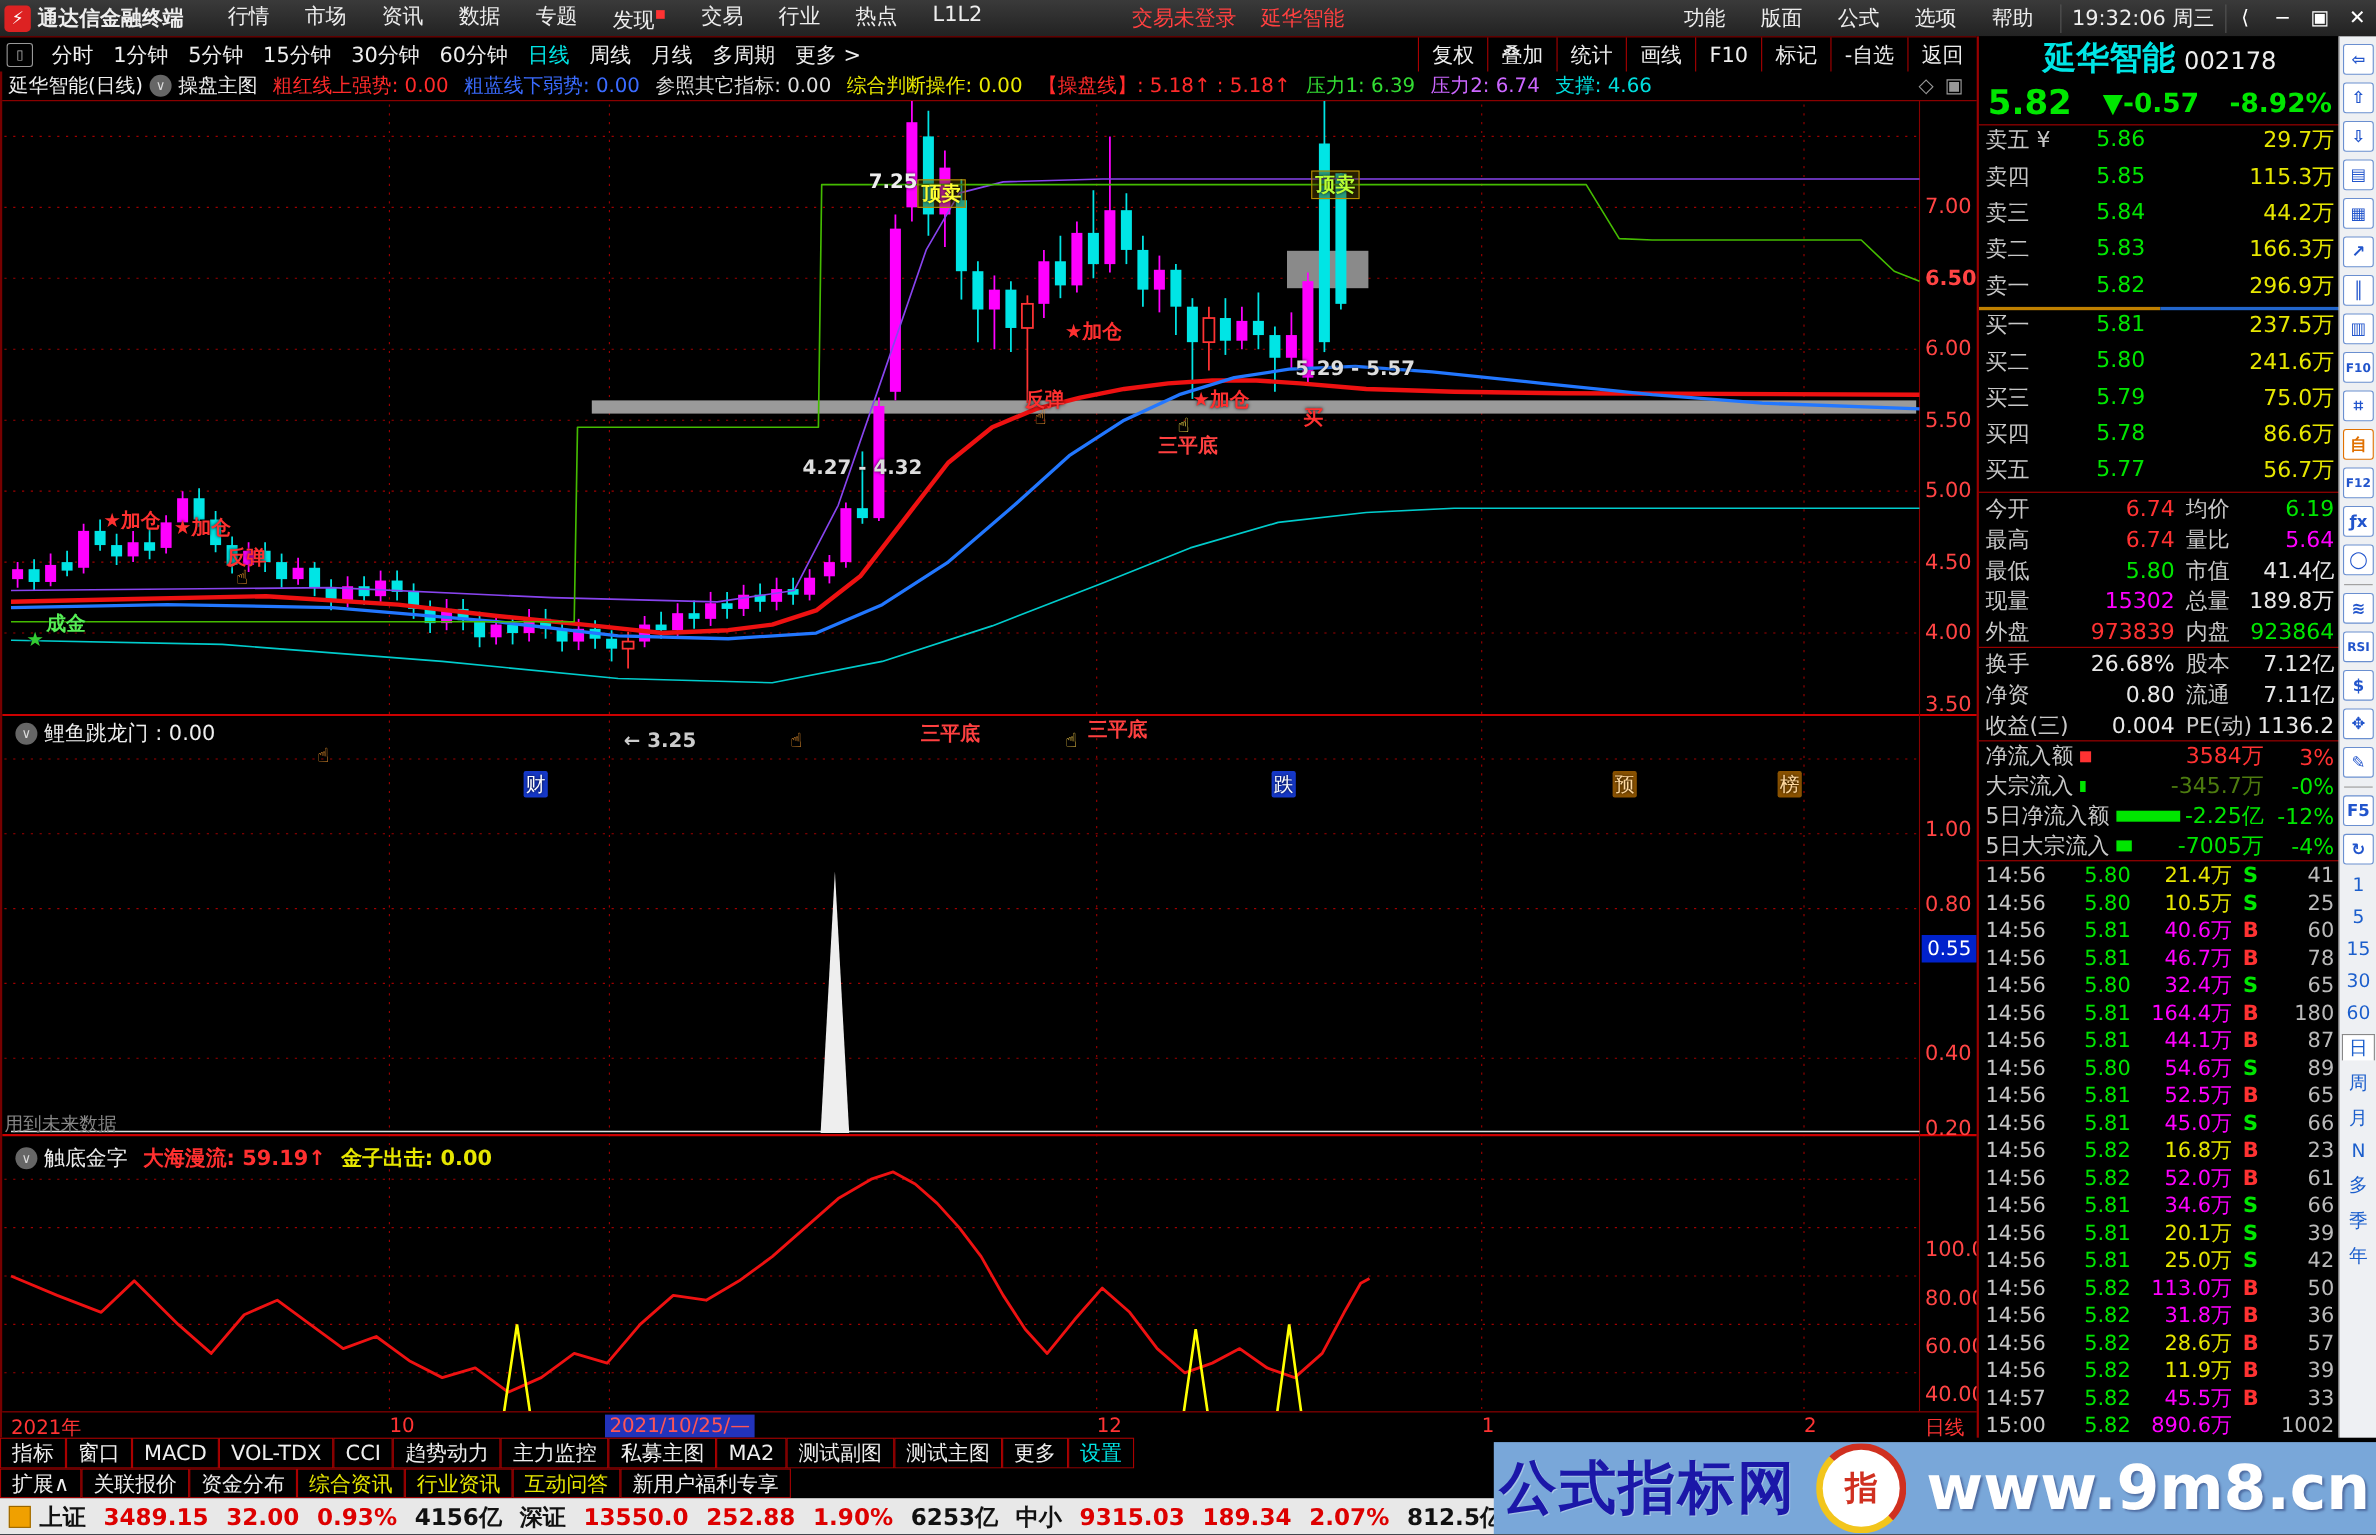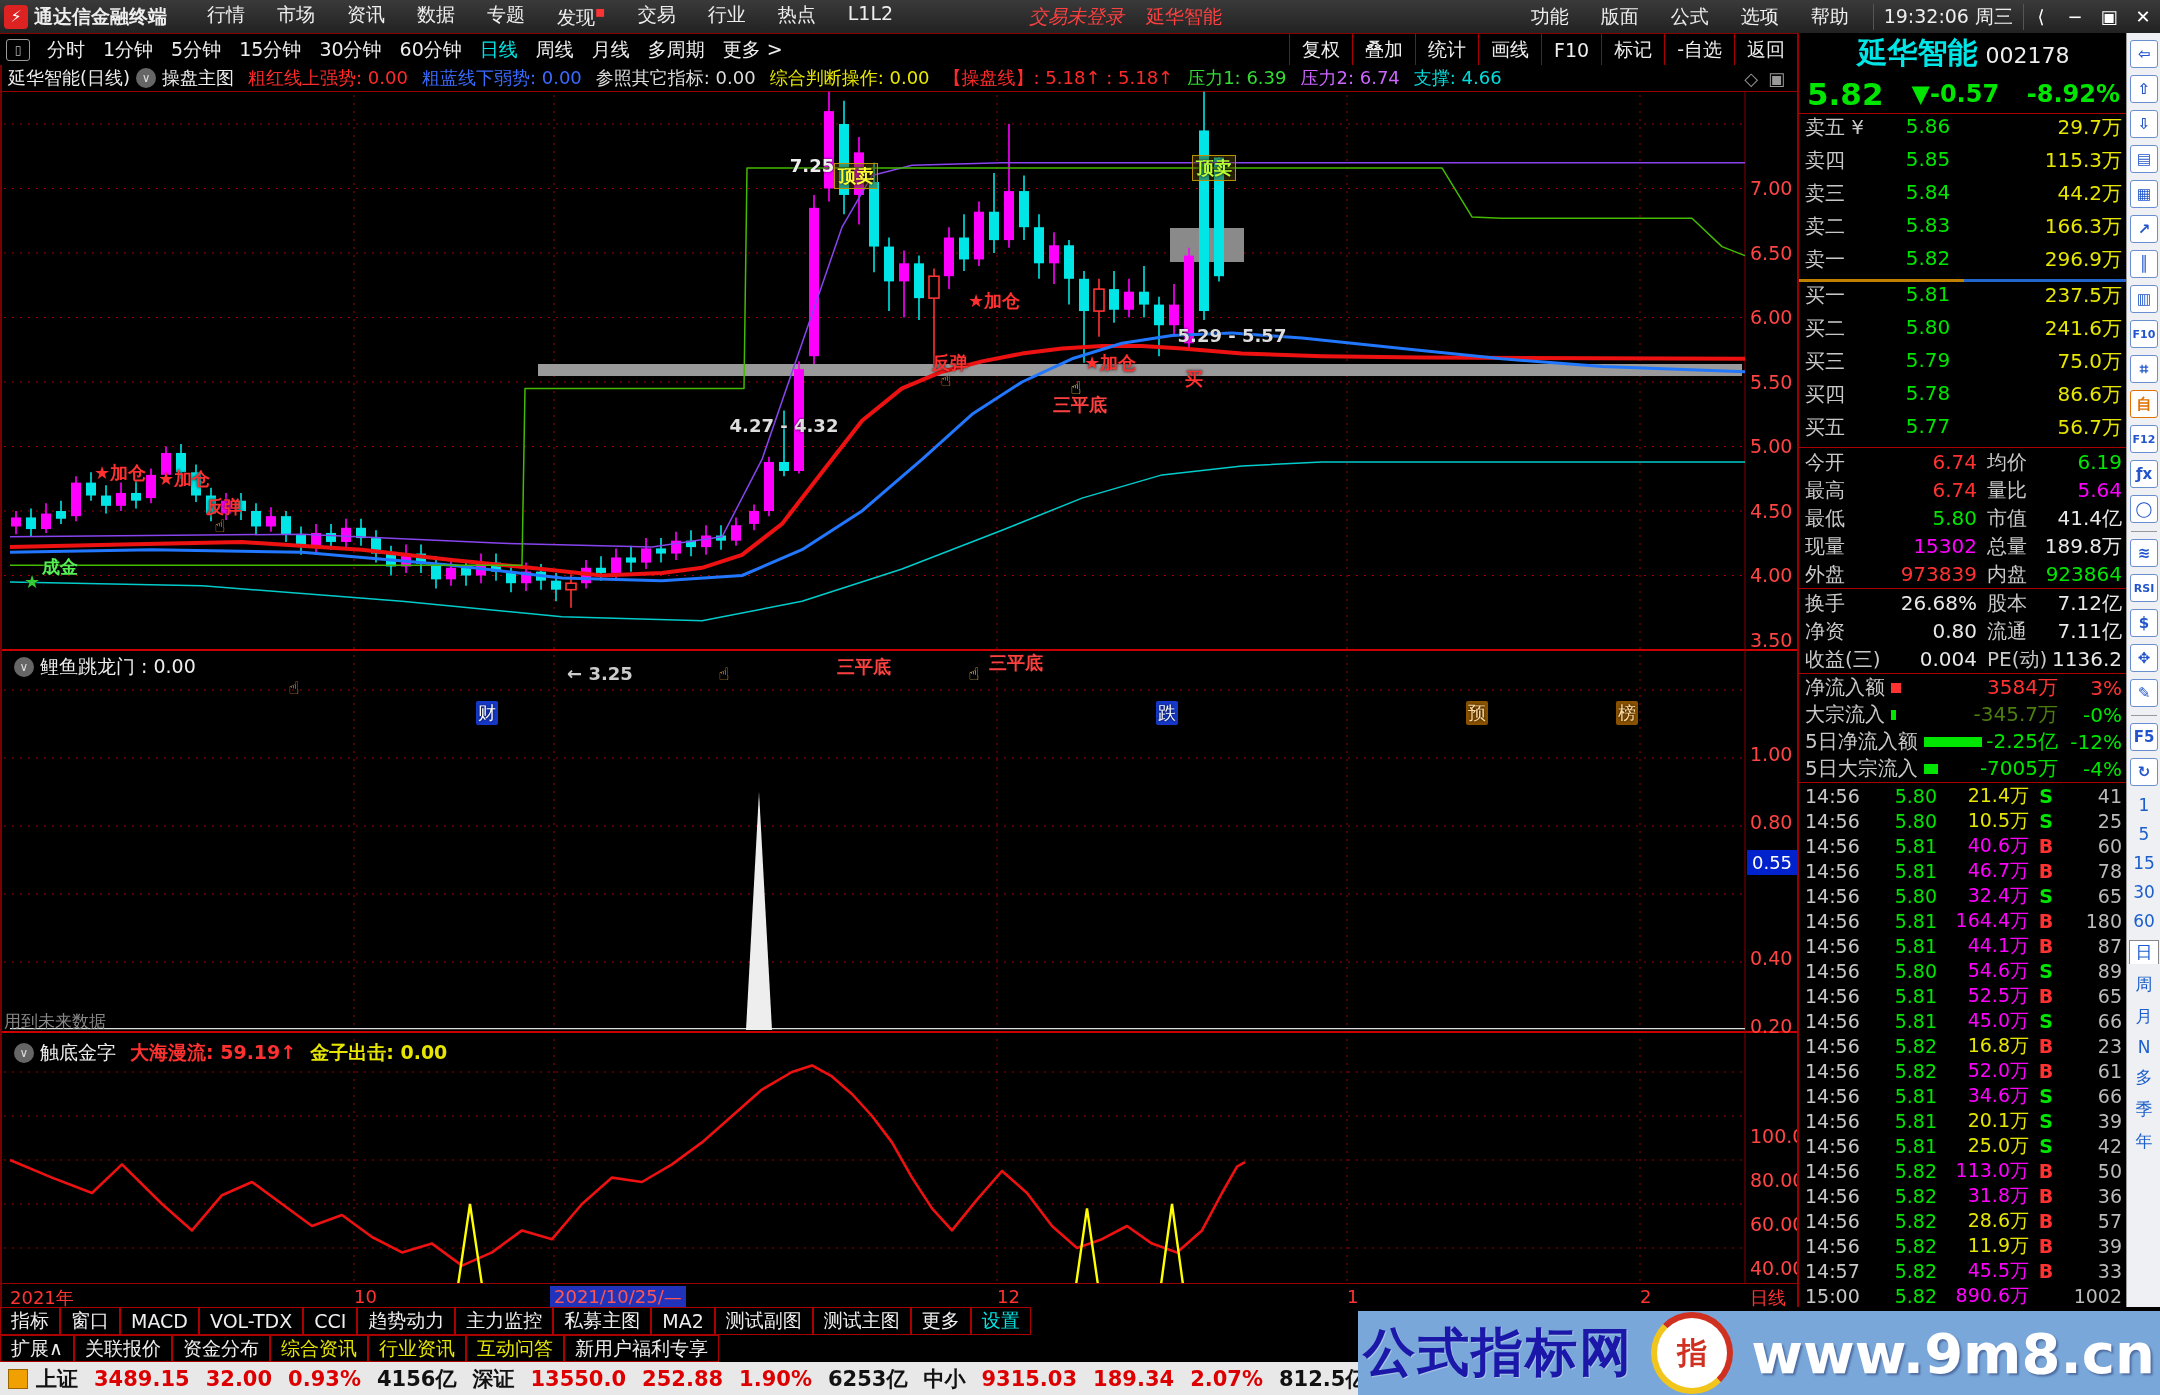--- a/index.html
+++ b/index.html
@@ -6,21 +6,21 @@
   #app{position:relative;width:2160px;height:1395px;background:#000;overflow:hidden;
        font-family:"DejaVu Sans","Liberation Sans",sans-serif;color:#ddd;}
   .abs{position:absolute;}
   
   #menubar{position:absolute;left:0;top:0;width:2160px;height:33px;
     background:linear-gradient(#3a3a3a,#222);display:flex;align-items:center;font-size:19px;color:#eee;}
   #menubar .logo{width:24px;height:24px;background:#d22;border-radius:4px;margin:0 6px 0 4px;
     display:flex;align-items:center;justify-content:center;color:#fff;font-size:16px;}
   .mitem{margin:0 16px;cursor:default;white-space:nowrap;}
   .mtitle{font-weight:bold;margin-right:24px;white-space:nowrap;}
-  .alert{color:#ff4040;margin:0 22px 0 120px;white-space:nowrap;font-style:italic;}
+  .alert{color:#ff4040;margin:0 22px 0 120px;white-space:nowrap;}
   .mstock{color:#ff4040;margin-right:auto;white-space:nowrap;}
   .clock{border-left:1px solid #555;border-right:1px solid #555;padding:0 10px;margin-left:8px;}
   .winbtn{width:34px;text-align:center;font-size:18px;color:#fff;}
   
   #toolbar{position:absolute;left:0;top:33px;width:1797px;height:32px;background:#000;
     border-top:1px solid #800;border-bottom:1px solid #800;display:flex;align-items:center;font-size:19px;}
   #toolbar .tbicon{width:22px;height:20px;border:1px solid #999;border-radius:3px;margin:0 8px 0 6px;
     color:#bbb;font-size:12px;display:flex;align-items:center;justify-content:center;}
   .period{margin:0 9px;color:#eee;white-space:nowrap;}
   .period.active{color:#00e5e5;}
@@ -399,21 +399,21 @@
         <polyline points="8,1160.0 50,1177.6 90,1193.0 120,1164.4 160,1204.0 190,1230.4 220,1195.2 250,1182.0 280,1204.0 310,1226.0 340,1215.0 370,1237.0 400,1252.4 430,1243.6 460,1265.6 490,1252.4 520,1230.4 550,1239.2 580,1204.0 610,1177.6 640,1182.0 670,1164.4 700,1142.4 730,1116.0 760,1089.6 790,1072.0 810,1065.4 830,1076.4 850,1094.0 870,1116.0 890,1142.4 910,1177.6 930,1208.4 950,1230.4 975,1199.6 1000,1171.0 1025,1193.0 1050,1226.0 1075,1248.0 1100,1239.2 1125,1226.0 1150,1243.6 1175,1252.4 1200,1230.4 1220,1193.0 1235,1166.6 1243,1162.2" fill="none" stroke="#ee1111" stroke-width="2.6" stroke-linejoin="round"></polyline>
         <polyline points="455,1292 468,1204 481,1292" fill="none" stroke="#ffff00" stroke-width="2.4"></polyline>
         <line x1="441" y1="1292" x2="495" y2="1292" stroke="#ffff00" stroke-width="2"></line>
         <polyline points="1073,1292 1085,1208.4 1097,1292" fill="none" stroke="#ffff00" stroke-width="2.4"></polyline>
         <line x1="1059" y1="1292" x2="1111" y2="1292" stroke="#ffff00" stroke-width="2"></line>
         <polyline points="1158,1292 1170,1204 1182,1292" fill="none" stroke="#ffff00" stroke-width="2.4"></polyline>
         <line x1="1144" y1="1292" x2="1196" y2="1292" stroke="#ffff00" stroke-width="2"></line>
       </svg>
     <div id="overlays" class="abs" style="left:0;top:0;width:1797px;height:1242px;pointer-events:none;">
         <div class="ytick" style="left: 1748px; top: 112px; color: rgb(255, 68, 68);">7.00</div>
-        <div class="ytick" style="left: 1748px; top: 176.5px; color: rgb(255, 68, 68);">6.50</div>
+        <div class="ytick" style="left: 1748px; top: 176.5px; color: rgb(255, 68, 68); font-weight: bold;">6.50</div>
         <div class="ytick" style="left: 1748px; top: 241px; color: rgb(255, 68, 68);">6.00</div>
         <div class="ytick" style="left: 1748px; top: 305.5px; color: rgb(255, 68, 68);">5.50</div>
         <div class="ytick" style="left: 1748px; top: 370px; color: rgb(255, 68, 68);">5.00</div>
         <div class="ytick" style="left: 1748px; top: 434.5px; color: rgb(255, 68, 68);">4.50</div>
         <div class="ytick" style="left: 1748px; top: 499px; color: rgb(255, 68, 68);">4.00</div>
         <div class="ytick" style="left: 1748px; top: 563.5px; color: rgb(255, 68, 68);">3.50</div>
         <div class="ytick" style="left: 1748px; top: 678px; color: rgb(255, 68, 68);">1.00</div>
         <div class="ytick" style="left: 1748px; top: 746px; color: rgb(255, 68, 68);">0.80</div>
         <div class="ytick" style="left: 1748px; top: 882px; color: rgb(255, 68, 68);">0.40</div>
         <div class="ytick" style="left: 1748px; top: 950px; color: rgb(255, 68, 68);">0.20</div>

